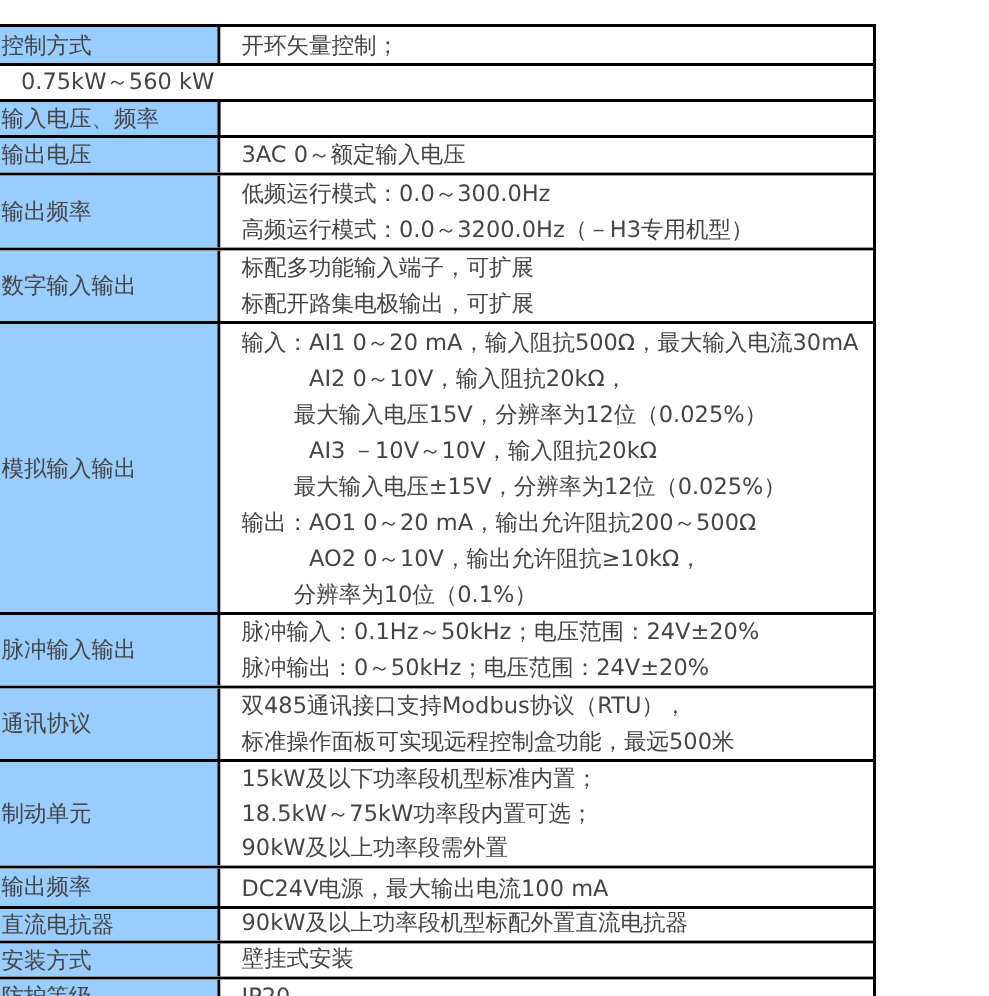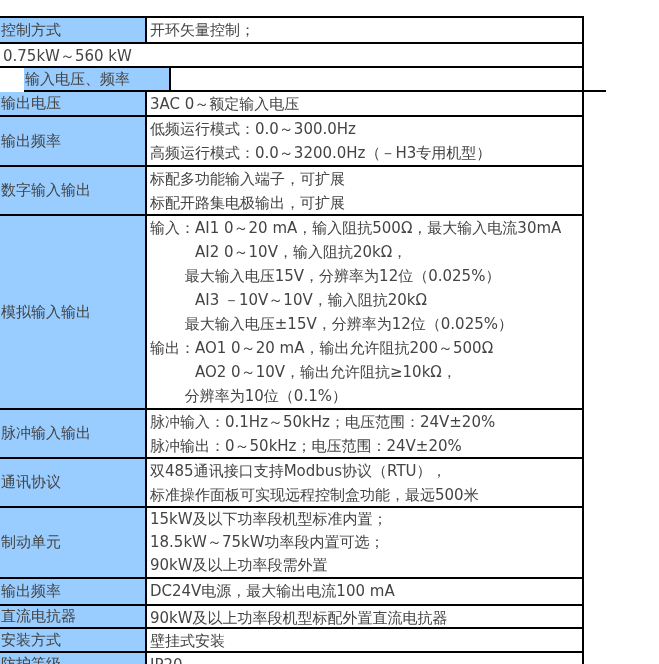--- a/index.html
+++ b/index.html
@@ -27,21 +27,21 @@
   .row{
     display:flex;
     width:100%;
     border-bottom:2px solid var(--border);
     overflow:hidden;
   }
   .row:last-child{border-bottom:none;}
   
   .row:nth-child(1){height:26px;}
   .row:nth-child(2){height:24px;}
-  .row:nth-child(3){height:24px;margin-left:24px;}
+  .row:nth-child(3){height:24px;}
   .row:nth-child(4){height:25px;}
   .row:nth-child(5){height:50px;}
   .row:nth-child(6){height:49px;}
   .row:nth-child(7){height:194px;}
   .row:nth-child(8){height:49px;}
   .row:nth-child(9){height:49px;}
   .row:nth-child(10){height:71px;}
   .row:nth-child(11){height:27px;}
   .row:nth-child(12){height:23px;}
   .row:nth-child(13){height:24px;}
@@ -55,22 +55,22 @@
     display:flex;
     align-items:center;
     padding-left:1px;
     white-space:nowrap;
   }
   .value{
     flex:1;
     background:var(--page-bg);
     display:flex;
     flex-direction:column;
-    justify-content:flex-start;
-    padding-left:3px;
+    justify-content:flex-end;
+    padding-left:14px;
   }
   .line{
     line-height:24px;
     white-space:pre;
   }
   .row:nth-child(10) .line{line-height:23px;}
 </style>
 </head>
 <body>
 

